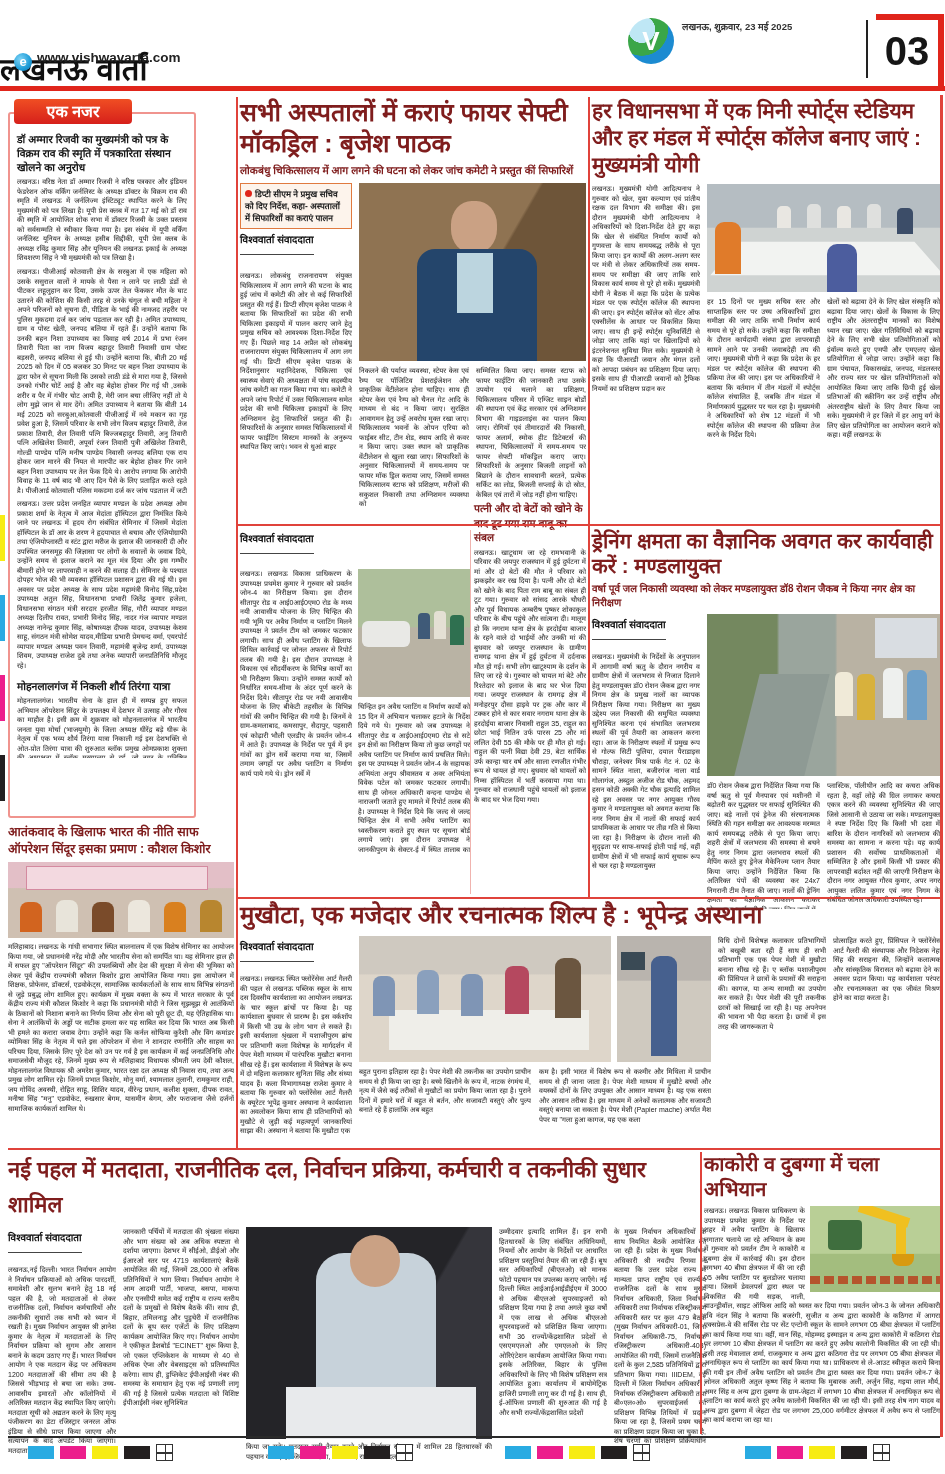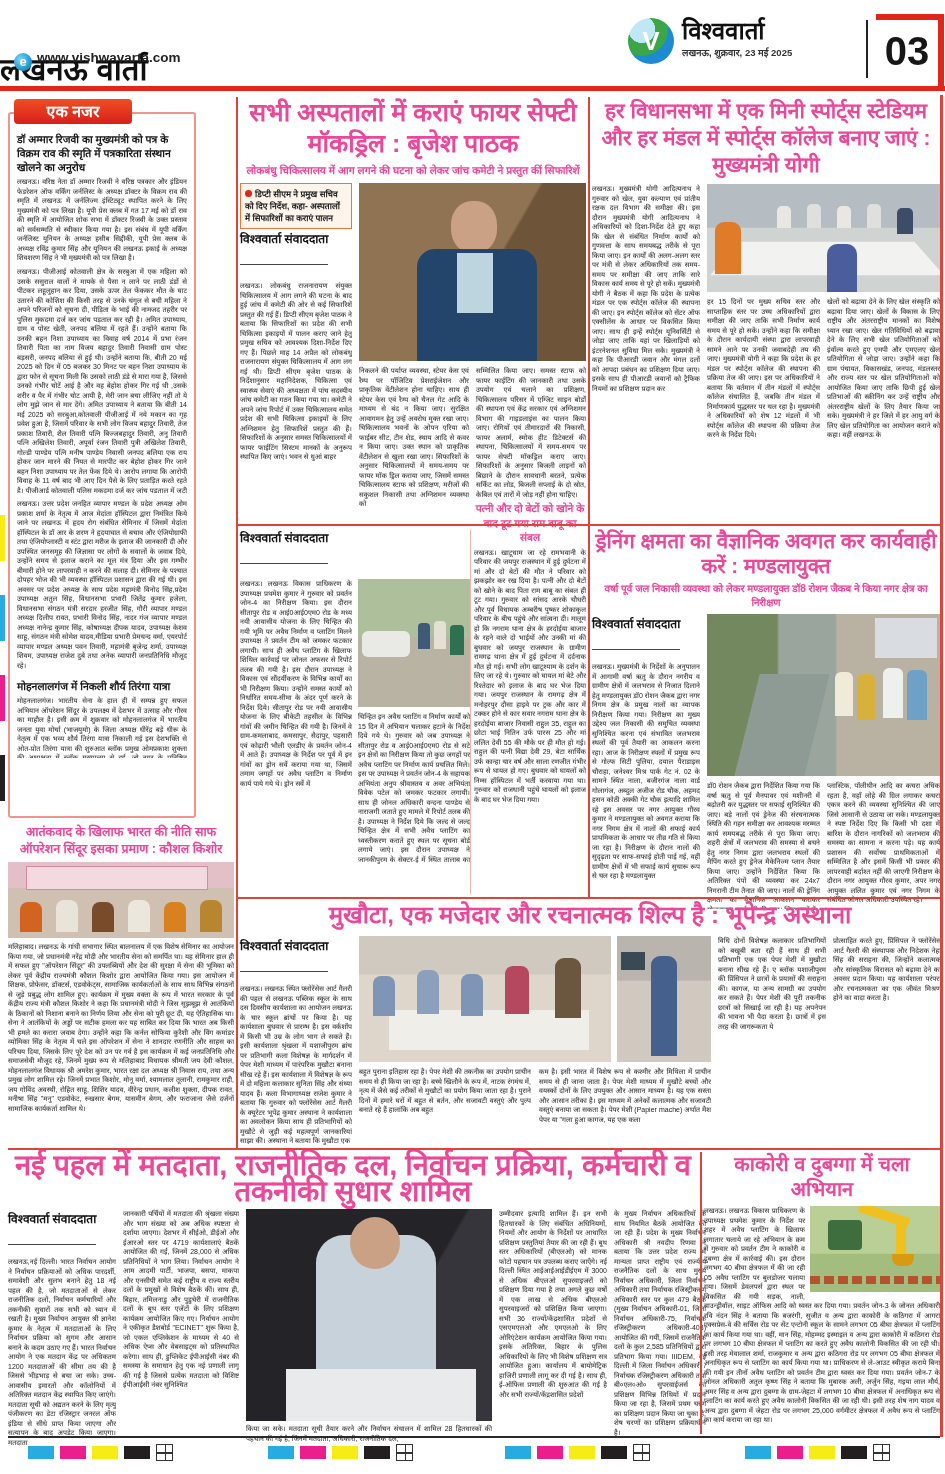--- a/index.html
+++ b/index.html
@@ -1,21 +1,21 @@
 <!DOCTYPE html>
 <html><head>
 <meta charset="utf-8">
 <style>
   html,body{margin:0;padding:0;}
   body{width:945px;height:1474px;position:relative;background:#ffffff;
        font-family:"Liberation Sans","DejaVu Sans",sans-serif;color:#1c1c1c;overflow:hidden;}
   .abs{position:absolute;}
-  .hl{font-weight:bold;color:#ec4899;text-align:center;}
+  .hl{font-weight:bold;color:#7f1d1d;}
   .body-txt{font-size:7px;line-height:9.5px;text-align:justify;color:#222;overflow:hidden;}
-  .byline{font-size:12px;font-weight:bold;color:#111;border-bottom:1px solid #444;display:inline-block;padding-bottom:17px;margin-bottom:12px;}
+  .byline{font-size:10px;font-weight:bold;color:#111;border-bottom:1px solid #444;display:inline-block;padding-bottom:8px;margin-bottom:12px;}
   .ph{position:relative;overflow:hidden;background:#cfc8bd;}
   .ph i{position:absolute;display:block;}
   .vline{position:absolute;width:2px;background:#e0433b;}
   .hline{position:absolute;height:2px;background:#e0433b;}
   .gutter-line{position:absolute;width:1px;background:#f0b3ae;}
 
   
   #masthead{left:0;top:6px;width:945px;height:78px;}
   #site-url{left:14px;top:44px;font-size:13.5px;font-weight:bold;color:#222;}
   #e-icon{display:inline-block;width:18px;height:18px;border-radius:50%;
@@ -139,21 +139,21 @@
   #ph-mask1 i.s5{left:196px;top:22px;width:26px;height:60px;border-radius:9px 9px 0 0;background:#6b5640;}
   #ph-mask2{width:94px;height:126px;background:linear-gradient(180deg,#b9b4ae 0 35%,#cfc9bf 36% 100%);}
   #ph-mask2 i.p{left:34px;top:20px;width:26px;height:100px;border-radius:9px 9px 0 0;background:#46608e;}
   #ph-mask2 i.scr{left:4px;top:16px;width:24px;height:18px;background:#3a4a55;}
   #mask-subrow{display:flex;gap:8px;margin-top:5px;}
   #mask-col2,#mask-col3{width:172px;height:68px;}
   #mask-colD,#mask-colE{width:108px;flex:none;height:200px;}
 
   
   #election{left:8px;top:1152px;width:690px;height:280px;}
-  #elect-h{font-size:29px;line-height:26px;}
+  #elect-h{font-size:22px;line-height:35px;}
   #elect-row{display:flex;gap:7px;margin-top:5px;}
   #elect-col1{width:108px;flex:none;height:240px;}
   #elect-col2{width:116px;flex:none;height:240px;}
   #elect-mid{width:246px;flex:none;}
   #ph-cec{width:246px;height:212px;background:linear-gradient(120deg,#242428 0 60%,#35353b 61% 100%);}
   #ph-cec i.man{left:70px;top:26px;width:120px;height:150px;border-radius:28px 28px 0 0;background:#c7d2da;}
   #ph-cec i.head{left:104px;top:8px;width:50px;height:52px;border-radius:50%;background:#caa184;}
   #ph-cec i.podium{left:40px;top:160px;width:190px;height:52px;background:#e8eaec;}
   #elect-caption{font-size:7px;line-height:9.5px;text-align:justify;margin-top:3px;height:22px;overflow:hidden;}
   #elect-col3{width:108px;flex:none;height:240px;}
@@ -182,21 +182,20 @@
   #bottom-black{position:absolute;left:8px;top:1436px;width:932px;height:2px;background:#2a2a2a;}
 </style>
 </head>
 <body>
 
 <div class="abs" id="masthead">
   <div class="abs" id="page-title">लखनऊ वार्ता</div>
   <div class="abs" id="site-url"><span id="e-icon">e</span><span>www.vishwavarta.com</span></div>
   <div class="abs" id="brand">
     <div id="brand-logo">V</div>
-    <div id="brand-name">विश्ववार्ता</div>
     <div id="brand-date">लखनऊ,  शुक्रवार, 23 मई 2025</div>
   </div>
   <div class="abs" id="head-divider"></div>
   <div class="abs" id="pageno-box">
     <div id="pageno">03</div>
   </div>
 </div>
 <div class="abs" id="top-rule"></div>
 
 <div class="abs" id="ek-label">एक नजर</div>

